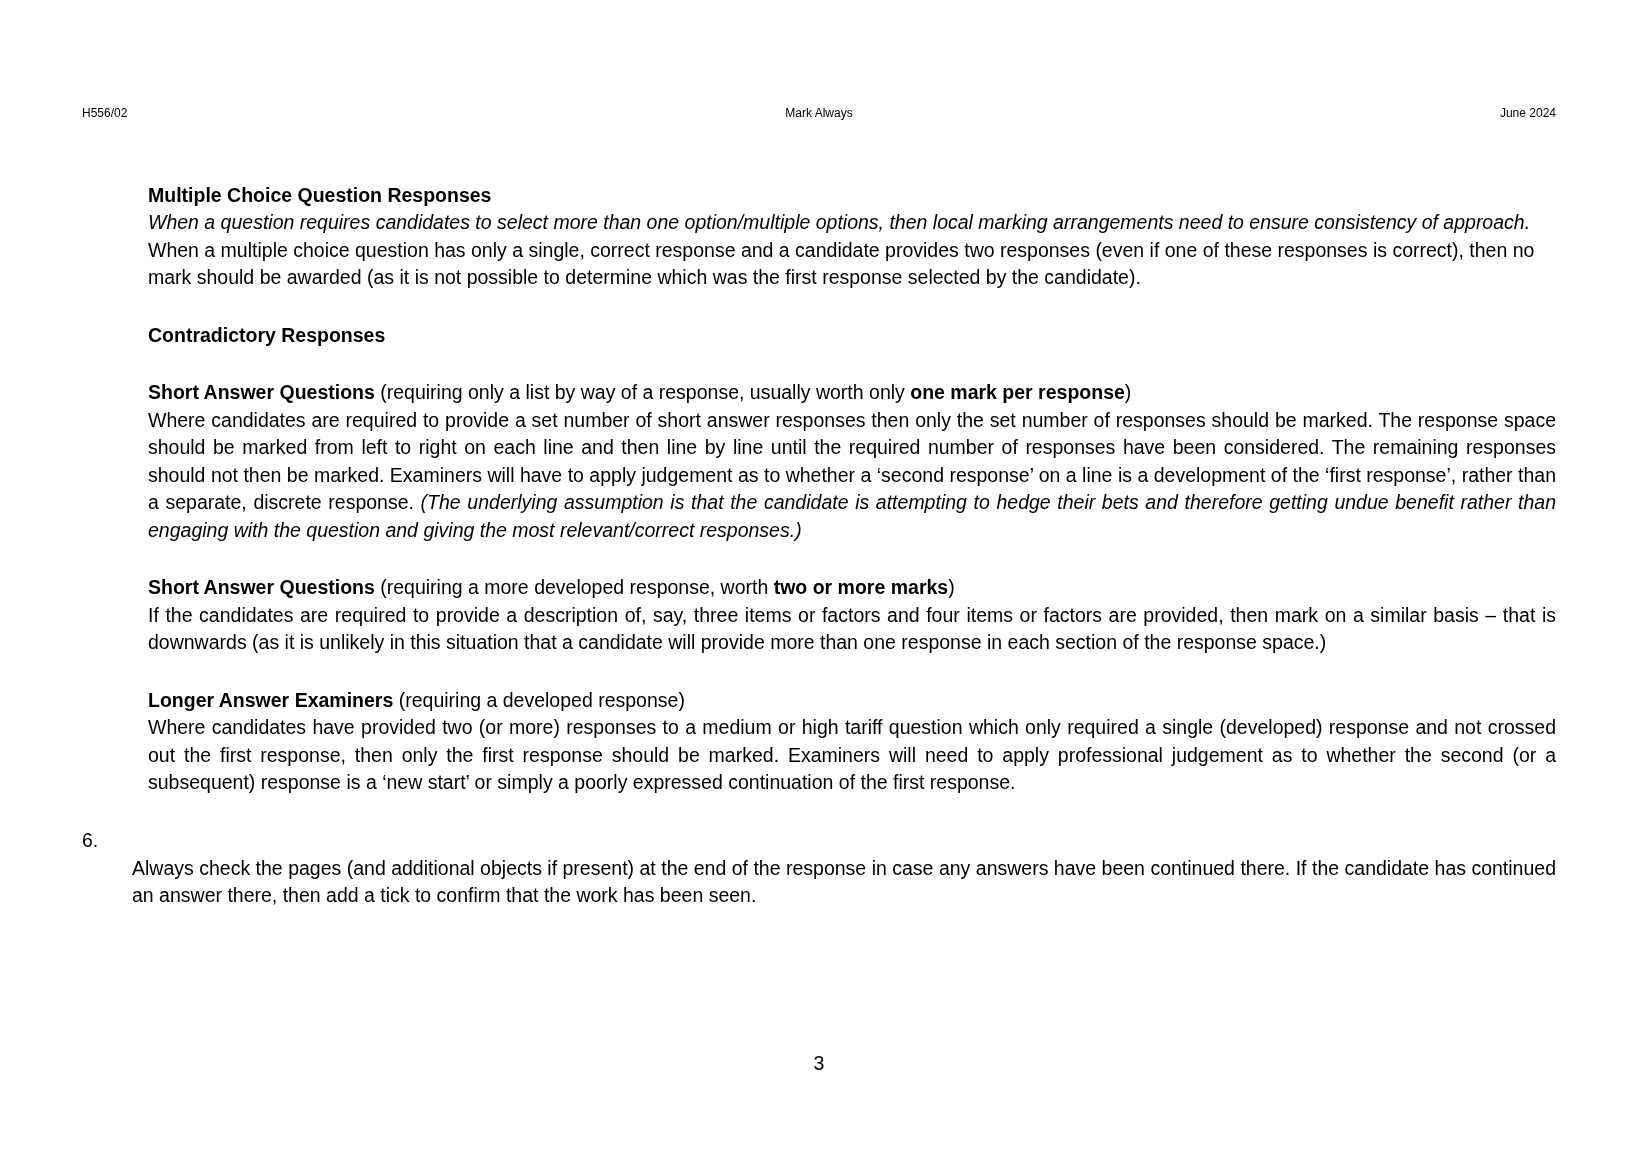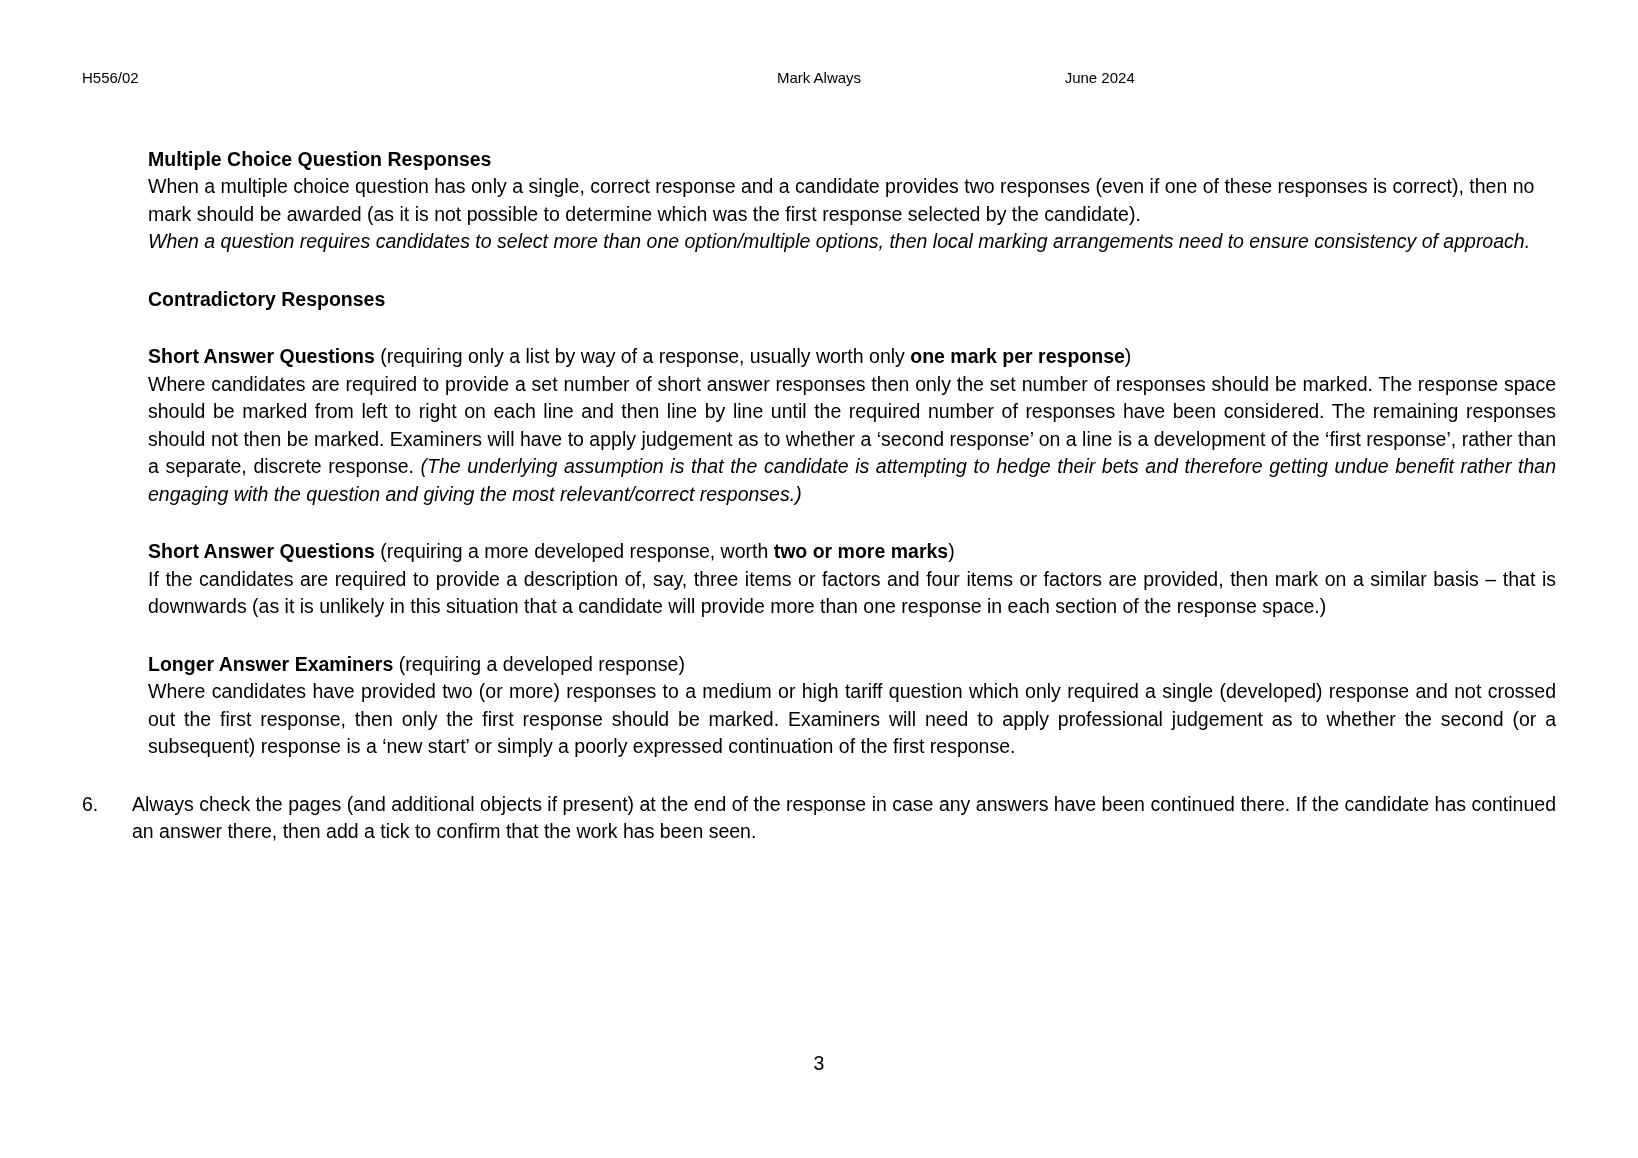--- a/index.html
+++ b/index.html
@@ -13,44 +13,44 @@
     height: 1158px;
     background: #ffffff;
     color: #000000;
     font-family: "Liberation Sans", "DejaVu Sans", sans-serif;
     font-size: 19.5px;
     line-height: 27.5px;
     overflow: hidden;
   }
   .header {
     display: flex;
-    padding: 64px 82px 0 82px;
-    font-size: 15px;
+    padding: 100px 82px 0 82px;
+    font-size: 12px;
   }
   .header > span { flex: 1 1 0; }
   .h-left   { text-align: left; }
   .h-center { text-align: center; }
-  .h-right  { text-align: left; }
+  .h-right  { text-align: right; }
 
   .content {
     margin: 54px 82px 0 132px; 
   }
   .section { margin-bottom: 30px; margin-left: 16px; }
   p.heading, p.para { margin: 0; padding: 0; }
   p.para.justify { text-align: justify; }
 
   .numbered-item {
     display: flex;
     margin-left: -50px;
     margin-top: 26px;
   }
   .numbered-item .num {
     flex: 0 0 50px;
   }
-  .numbered-item .item-text { flex: 1 1 auto; }
+  .numbered-item .item-text { flex: 1 1 auto; margin-top: 28px; }
 
   .footer {
     position: absolute;
     left: 0;
     right: 0;
     top: 1050px;
     text-align: center;
   }
 </style>
 </head>
@@ -61,22 +61,22 @@
   <div class="header">
     <span class="h-left">H556/02</span>
     <span class="h-center">Mark Always</span>
     <span class="h-right">June 2024</span>
   </div>
 
   <div class="content">
 
     <div class="section">
       <p class="heading"><span style="font-weight: bold;">Multiple Choice Question Responses</span></p>
+      <p class="para"><span style="font-style: italic;">When a question requires candidates to select more than one option/multiple options, then local marking arrangements need to ensure consistency of approach.</span></p>
       <p class="para"><span>When a multiple choice question has only a single, correct response and a candidate provides two responses (even if one of these responses is correct), then no mark should be awarded (as it is not possible to determine which was the first response selected by the candidate).</span></p>
-      <p class="para"><span style="font-style: italic;">When a question requires candidates to select more than one option/multiple options, then local marking arrangements need to ensure consistency of approach.</span></p>
     </div>
 
     <div class="section">
       <p class="heading"><span style="font-weight: bold;">Contradictory Responses</span></p>
     </div>
 
     <div class="section">
       <p class="heading"><span style="font-weight: bold;">Short Answer Questions</span><span> (requiring only a list by way of a response, usually worth only </span><span style="font-weight: bold;">one mark per response</span><span>)</span></p>
       <p class="para justify"><span>Where candidates are required to provide a set number of short answer responses then only the set number of responses should be marked. The response space should be marked from left to right on each line and then line by line until the required number of responses have been considered.  The remaining responses should not then be marked. Examiners will have to apply judgement as to whether a ‘second response’ on a line is a development of the ‘first response’, rather than a separate, discrete response.  </span><span style="font-style: italic;">(The underlying assumption is that the candidate is attempting to hedge their bets and therefore getting undue benefit rather than engaging with the question and giving the most relevant/correct responses.)</span></p>
     </div>

